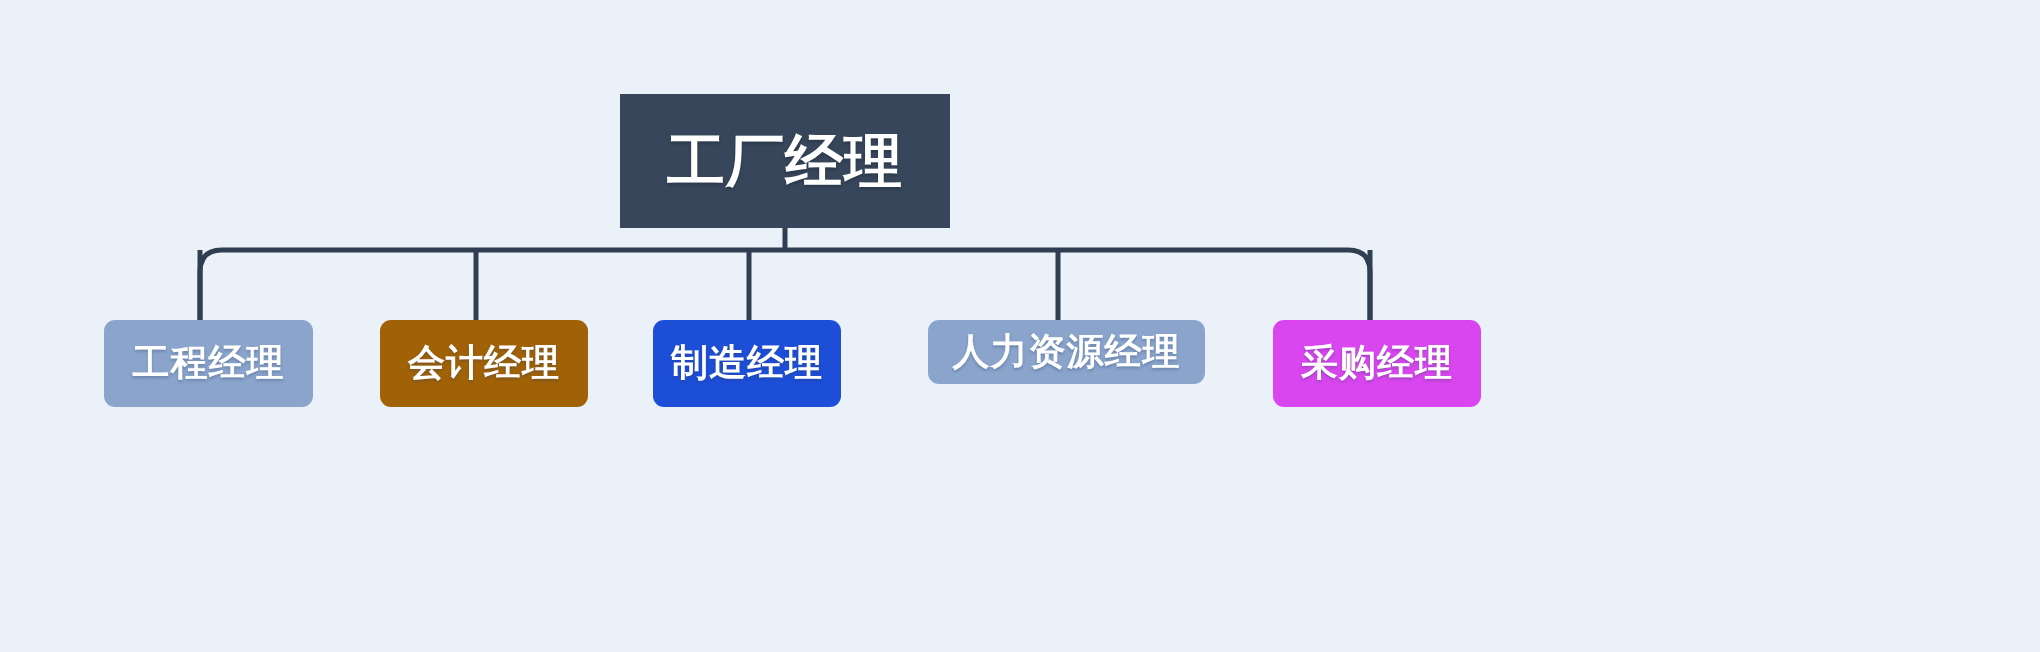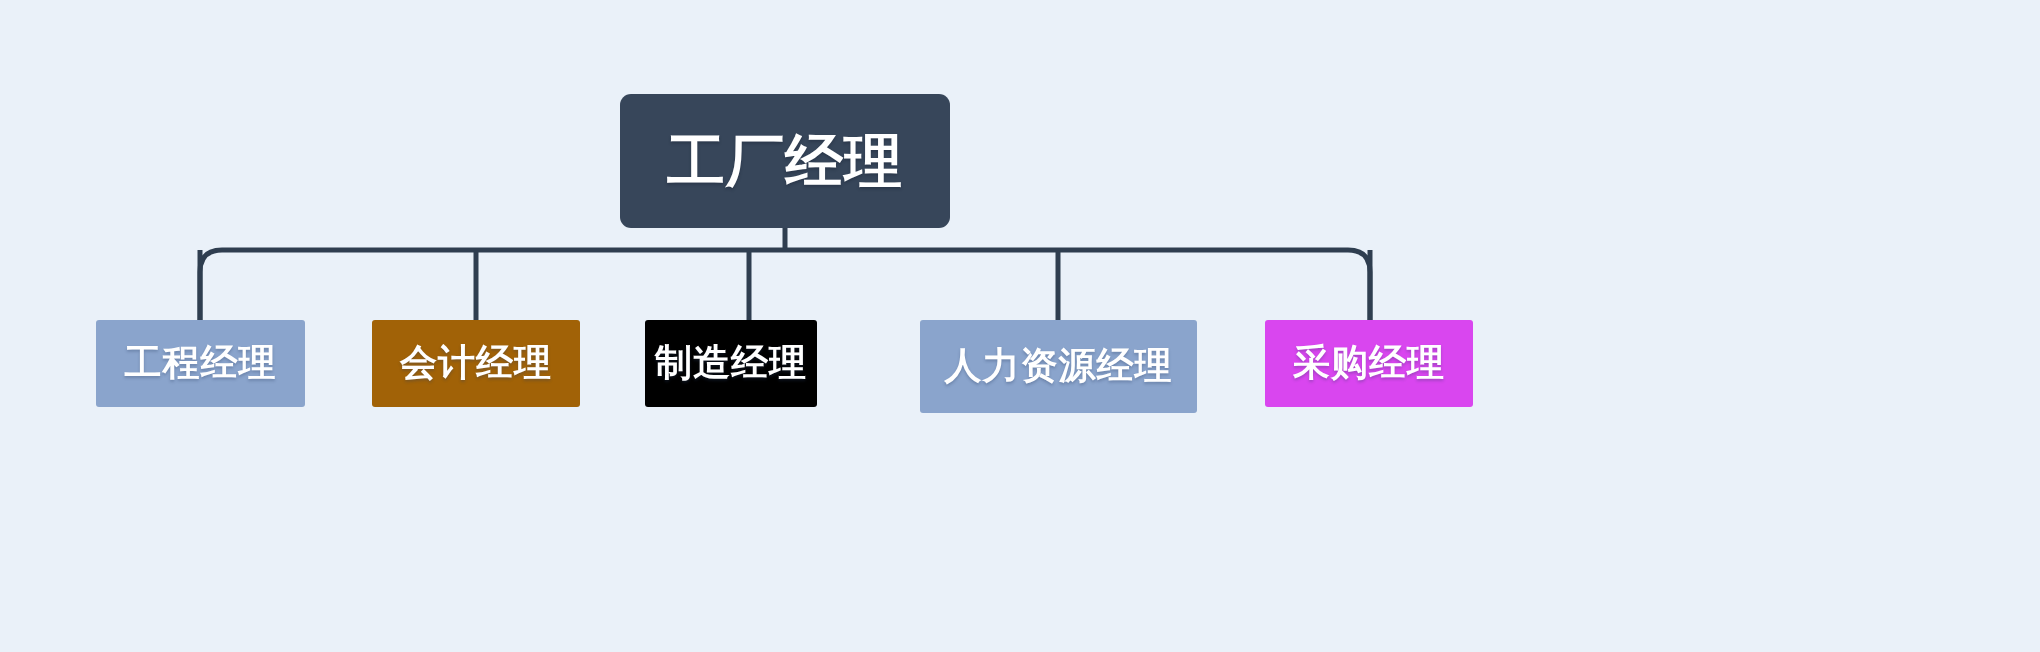--- a/index.html
+++ b/index.html
@@ -39,30 +39,31 @@
     justify-content: center;
     box-sizing: border-box;
     color: #ffffff;
     font-weight: bold;
     white-space: nowrap;
     letter-spacing: 1px;
   }
 
   .node-root {
     background: #37465a;
-    border-radius: 11px;
+    border-radius: 0;
     font-size: 58px;
     text-shadow: 0 2px 3px rgba(20, 30, 45, 0.35);
   }
 
   .node-child {
     background: #8aa4cc;
-    border-radius: 3px;
+    border-radius: 11px;
     font-size: 37px;
     text-shadow: 0 2px 3px rgba(40, 60, 95, 0.30);
+    margin-left: 8px;
   }
 
   .node-label {
     display: block;
     line-height: 1.1;
   }
 </style>
 </head>
 <body>
 
@@ -88,25 +89,25 @@
   </div>
 
   <div class="node node-child" id="node-child-0" style="left: 96px; top: 320px; width: 209px; height: 87px; background: rgb(138, 164, 204);">
     <span class="node-label">工程经理</span>
   </div>
 
   <div class="node node-child" id="node-child-1" style="left: 372px; top: 320px; width: 208px; height: 87px; background: #a16207;">
     <span class="node-label">会计经理</span>
   </div>
 
-  <div class="node node-child" id="node-child-2" style="left: 645px; top: 320px; width: 172px; height: 87px; background: #000000;">
+  <div class="node node-child" id="node-child-2" style="left: 645px; top: 320px; width: 188px; height: 87px; background: #1d4ed8;">
     <span class="node-label">制造经理</span>
   </div>
 
-  <div class="node node-child" id="node-child-3" style="left: 920px; top: 320px; width: 277px; height: 93px; background: rgb(138, 164, 204);">
+  <div class="node node-child" id="node-child-3" style="left: 920px; top: 320px; width: 277px; height: 64px; background: rgb(138, 164, 204);">
     <span class="node-label">人力资源经理</span>
   </div>
 
   <div class="node node-child" id="node-child-4" style="left: 1265px; top: 320px; width: 208px; height: 87px; background: #d946ef;">
     <span class="node-label">采购经理</span>
   </div>
 
 </div>
 
 </body></html>

